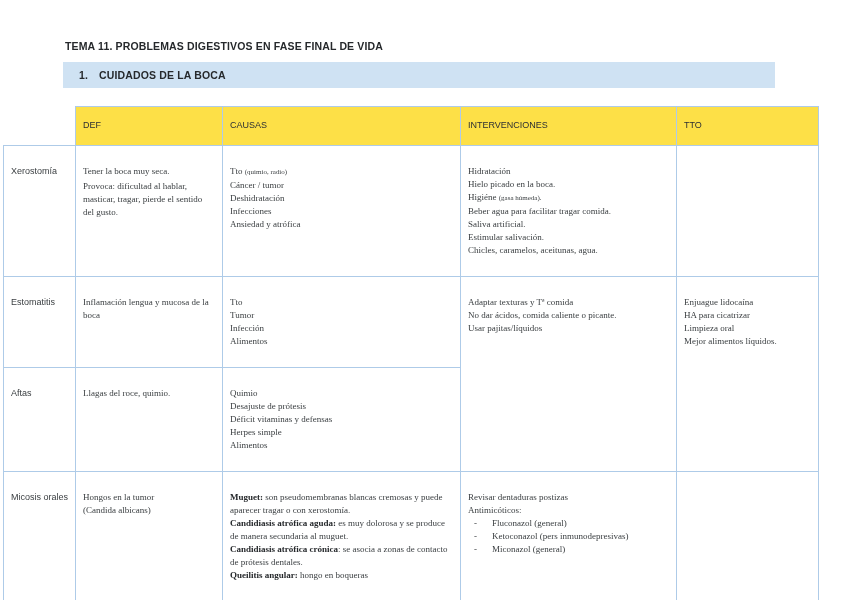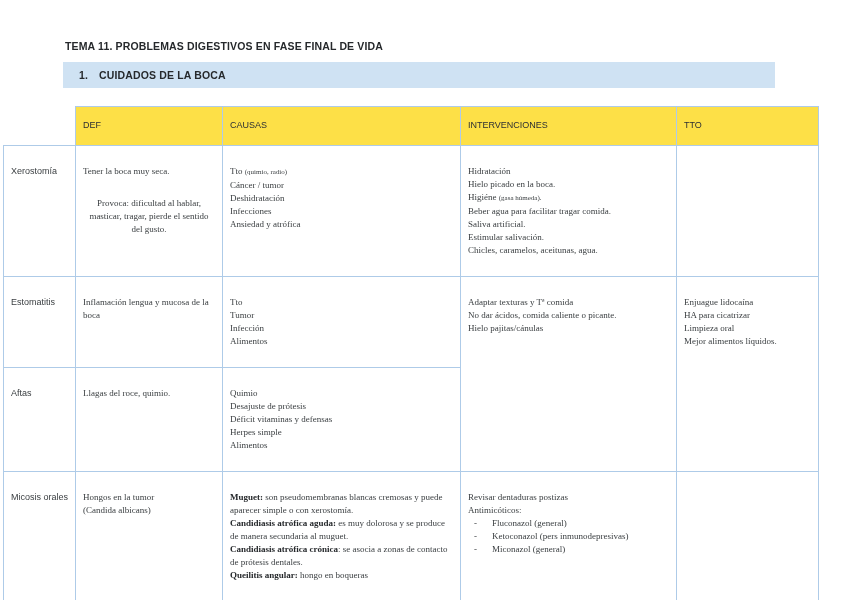--- a/index.html
+++ b/index.html
@@ -62,21 +62,21 @@
   }
   td.corner {
     border: none;
     background: transparent;
   }
   tr.r1 { height: 114px; }
   tr.r2 { height: 65px; }
   tr.r3 { height: 80px; margin-left: 44px; }
   tr.r4 { height: 117px; margin-left: 8px; }
   .line { min-height: 13px; font-family: Liberation Serif, serif; }
-  .line.gap { margin-top: 19px; text-align: center; }
+  .line.gap { margin-top: 2px; }
   .line.li { padding-left: 24px; position: relative; }
   .line.li .marker { position: absolute; left: 6px; }
   .b { font-weight: bold; color: #26292c; }
   .s { font-size: 7px; }
 </style>
 </head>
 <body>
 
 <div class="doc-title">TEMA 11. PROBLEMAS DIGESTIVOS EN FASE FINAL DE VIDA</div>
 
@@ -132,21 +132,21 @@
         </td>
     <td>
           <div class="line"><span>Tto</span></div>
           <div class="line"><span>Tumor</span></div>
           <div class="line"><span>Infección</span></div>
           <div class="line"><span>Alimentos</span></div>
         </td>
     <td rowspan="2">
           <div class="line"><span>Adaptar texturas y Tª comida</span></div>
           <div class="line"><span>No dar ácidos, comida caliente o picante.</span></div>
-          <div class="line"><span>Hielo pajitas/cánulas</span></div>
+          <div class="line"><span>Usar pajitas/líquidos</span></div>
         </td>
     <td rowspan="2">
           <div class="line"><span>Enjuague lidocaína</span></div>
           <div class="line"><span>HA para cicatrizar</span></div>
           <div class="line"><span>Limpieza oral</span></div>
           <div class="line"><span>Mejor alimentos líquidos.</span></div>
         </td>
   </tr>
   <tr class="r3">
     <td>Aftas</td>
@@ -161,21 +161,21 @@
           <div class="line"><span>Alimentos</span></div>
         </td>
   </tr>
   <tr class="r4">
     <td>Micosis orales</td>
     <td>
           <div class="line"><span>Hongos en la tumor</span></div>
           <div class="line"><span>(Candida albicans)</span></div>
         </td>
     <td>
-          <div class="line"><span class="b">Muguet:</span><span> son pseudomembranas blancas cremosas y puede aparecer simple o con xerostomía.</span></div>
+          <div class="line"><span class="b">Muguet:</span><span> son pseudomembranas blancas cremosas y puede aparecer tragar o con xerostomía.</span></div>
           <div class="line"><span class="b">Candidiasis atrófica aguda:</span><span> es muy dolorosa y se produce de manera secundaria al muguet.</span></div>
           <div class="line"><span class="b">Candidiasis atrófica crónica</span><span>: se asocia a zonas de contacto de prótesis dentales.</span></div>
           <div class="line"><span class="b">Queilitis angular:</span><span> hongo en boqueras</span></div>
         </td>
     <td>
           <div class="line"><span>Revisar dentaduras postizas</span></div>
           <div class="line"><span>Antimicóticos:</span></div>
           <div class="line li"><span class="marker">-</span><span>Fluconazol (general)</span></div>
           <div class="line li"><span class="marker">-</span><span>Ketoconazol (pers inmunodepresivas)</span></div>
           <div class="line li"><span class="marker">-</span><span>Miconazol (general)</span></div>

